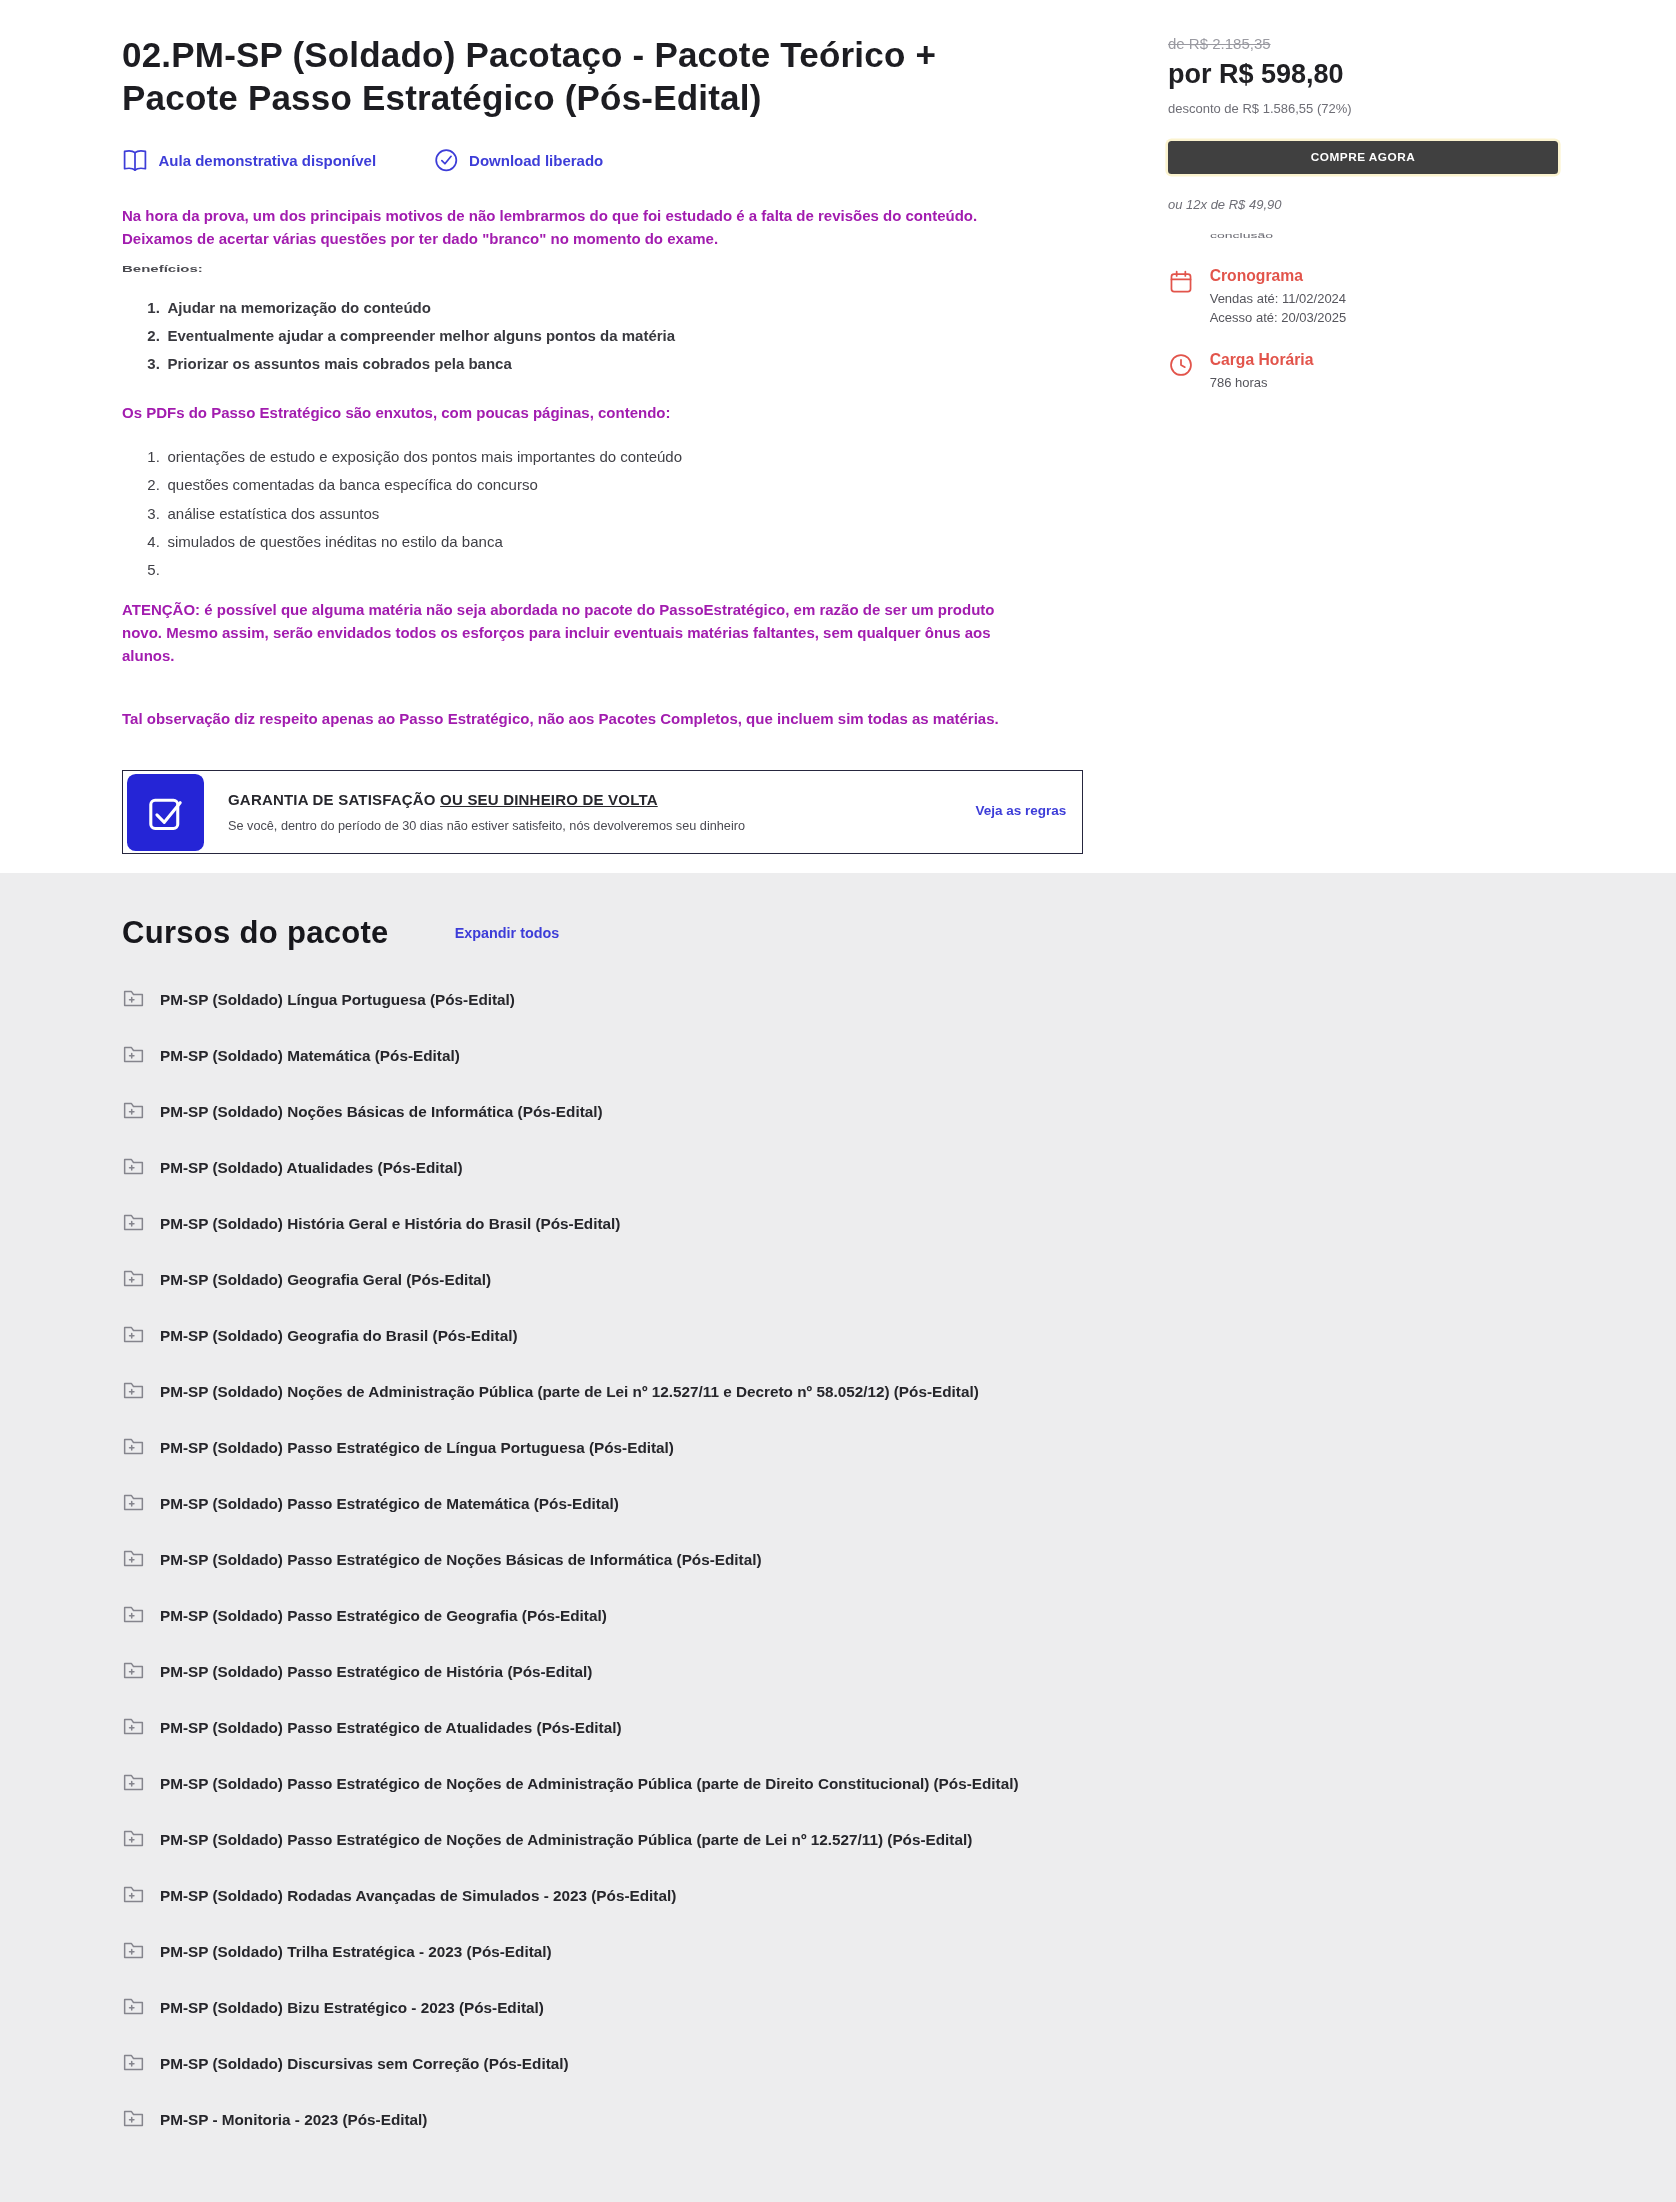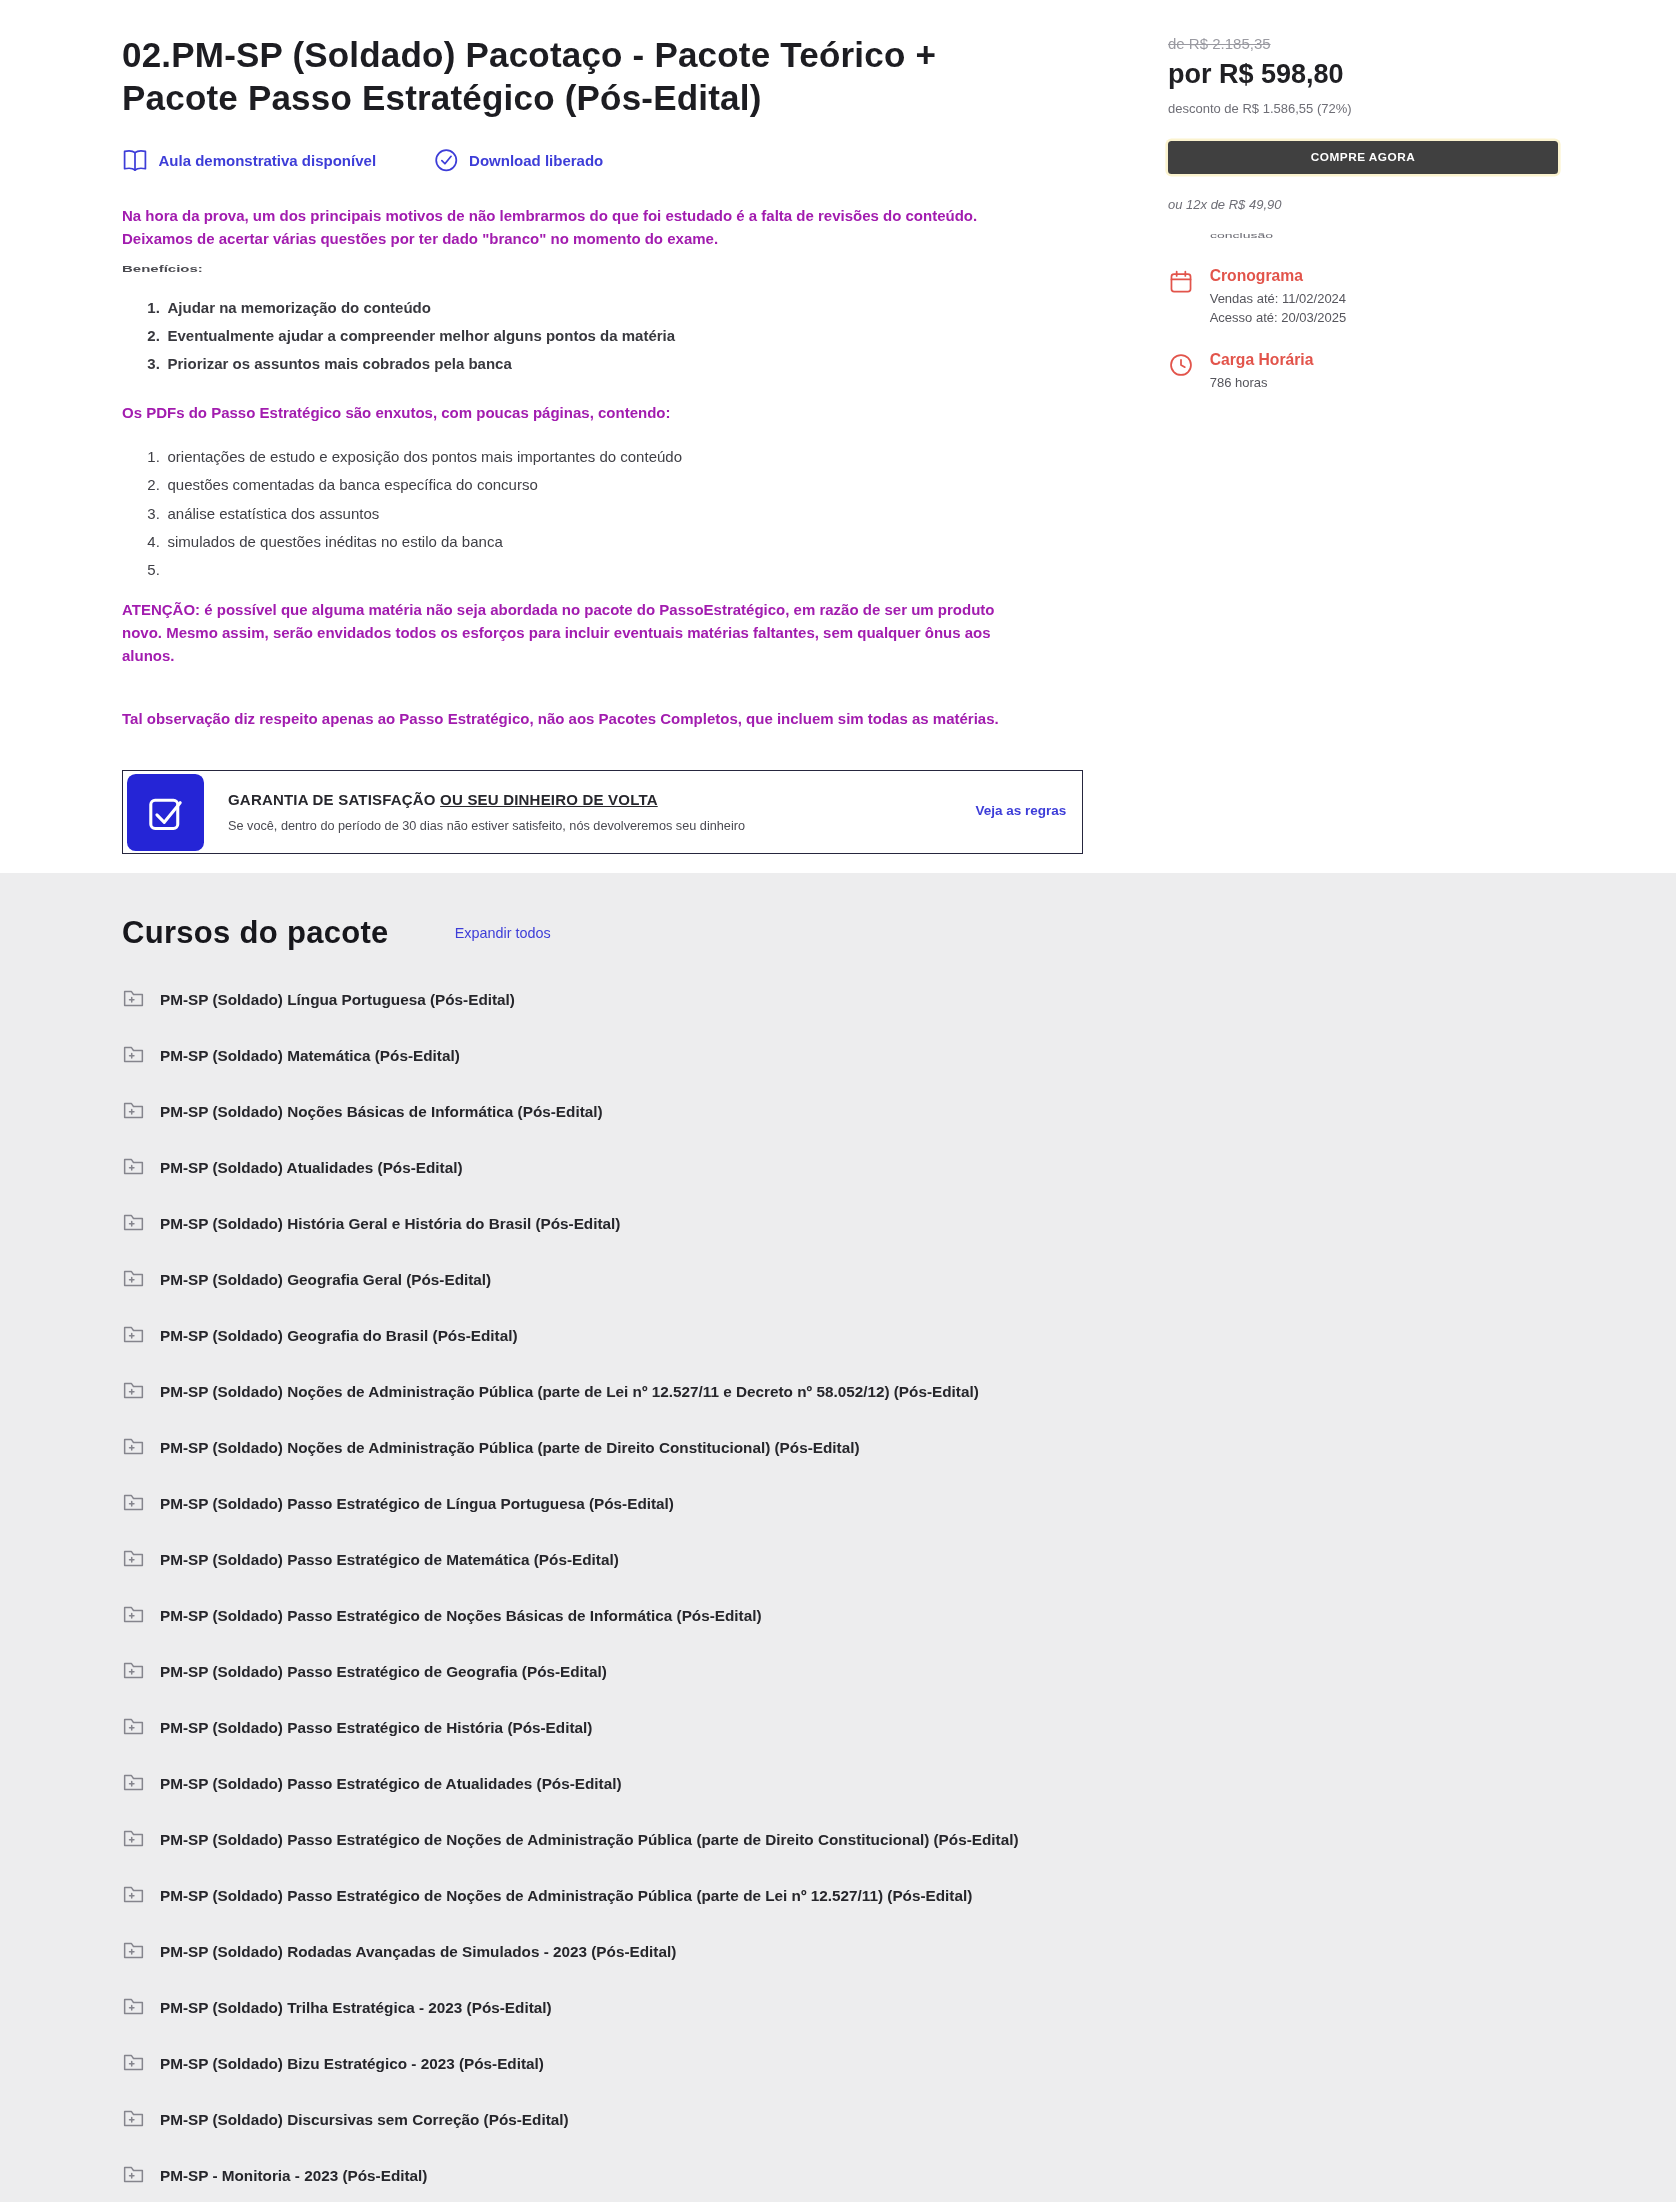--- a/index.html
+++ b/index.html
@@ -43,21 +43,21 @@
   .side-item { display:flex; margin-top:26px; gap:15.7px; }
   .side-item svg { flex:0 0 auto; margin-top:1.7px; }
   .side-item-title { font-size:15.7px; font-weight:700; color:#e2544b; }
   .side-item-line { margin-top:6.1px; font-size:13px; color:#55555c; }
 
   
   .courses-section { position:absolute; left:0; top:873px; width:1677px; height:1329px; background:#ededee; }
   .courses-inner { padding:42px 0 0 122px; }
   .courses-head { display:flex; align-items:center; gap:66px; }
   .courses-title { font-size:31px; font-weight:800; color:#17171c; letter-spacing:0.3px; }
-  .expand-all { color:#3d3dd8; font-size:14.4px; font-weight:400; cursor:pointer; }
+  .expand-all { color:#3d3dd8; font-size:14.4px; font-weight:700; cursor:pointer; }
   ul.course-list { list-style:none; margin-top:37px; }
   ul.course-list li { display:flex; align-items:center; gap:15px; height:23px; margin-bottom:33px; cursor:pointer; }
   ul.course-list li svg { flex:0 0 auto; }
   .course-label { font-size:15.3px; font-weight:700; color:#26262b; }
 </style>
 </head>
 <body>
 
 <div class="page">
 
@@ -248,29 +248,20 @@
   <li>
     <span>
       <svg width="23" height="23" viewBox="0 0 26 26" fill="none" stroke="#85858d" stroke-width="1.7" stroke-linecap="round" stroke-linejoin="round">
         <path d="M3 6 V21 H23 V8.5 H13 L10.5 5 H3 Z"></path>
         <path d="M8.5 14.5 H13.5 M11 12 V17"></path>
       </svg>
     </span>
     <span class="course-label">PM-SP (Soldado) Noções de Administração Pública (parte de Lei nº 12.527/11 e Decreto nº 58.052/12) (Pós-Edital)</span>
   </li>
 
-  <li>
-    <span>
-      <svg width="23" height="23" viewBox="0 0 26 26" fill="none" stroke="#85858d" stroke-width="1.7" stroke-linecap="round" stroke-linejoin="round">
-        <path d="M3 6 V21 H23 V8.5 H13 L10.5 5 H3 Z"></path>
-        <path d="M8.5 14.5 H13.5 M11 12 V17"></path>
-      </svg>
-    </span>
-    <span class="course-label">PM-SP (Soldado) Noções de Administração Pública (parte de Direito Constitucional) (Pós-Edital)</span>
-  </li>
 
   <li>
     <span>
       <svg width="23" height="23" viewBox="0 0 26 26" fill="none" stroke="#85858d" stroke-width="1.7" stroke-linecap="round" stroke-linejoin="round">
         <path d="M3 6 V21 H23 V8.5 H13 L10.5 5 H3 Z"></path>
         <path d="M8.5 14.5 H13.5 M11 12 V17"></path>
       </svg>
     </span>
     <span class="course-label">PM-SP (Soldado) Passo Estratégico de Língua Portuguesa (Pós-Edital)</span>
   </li>

